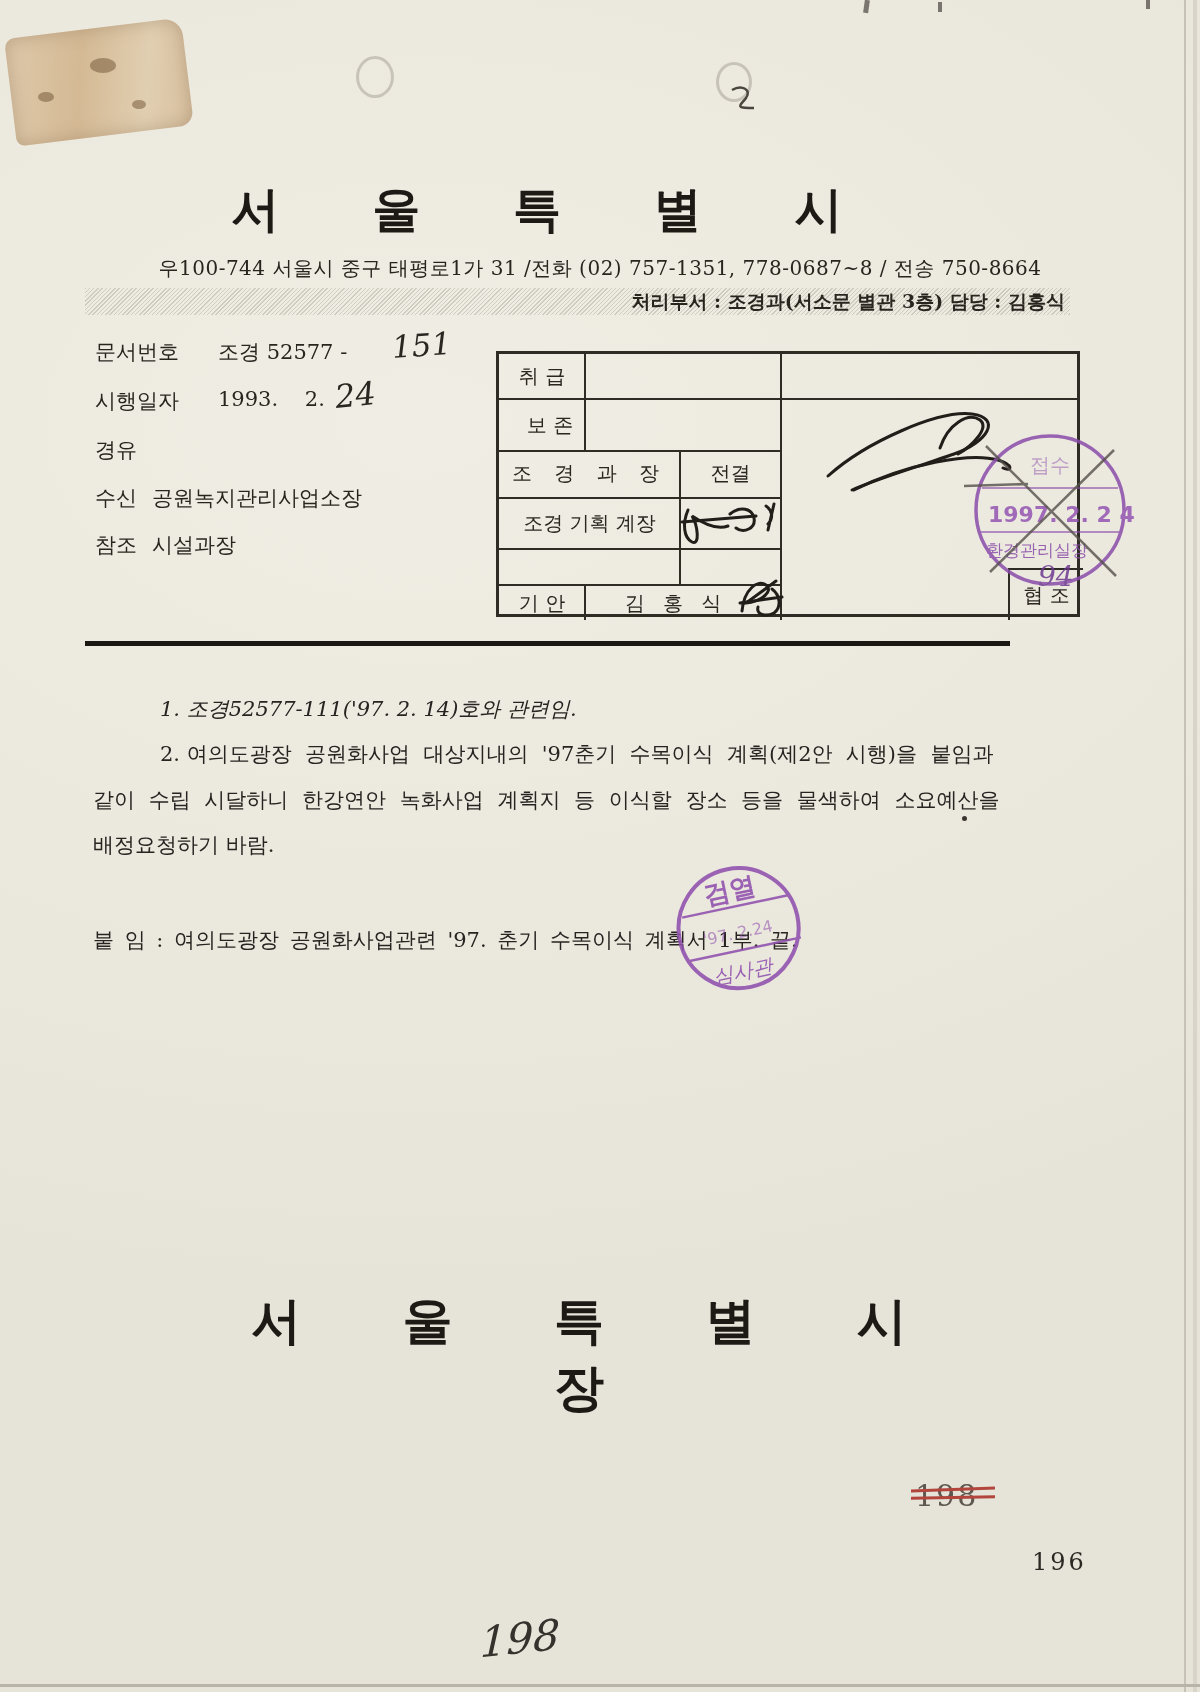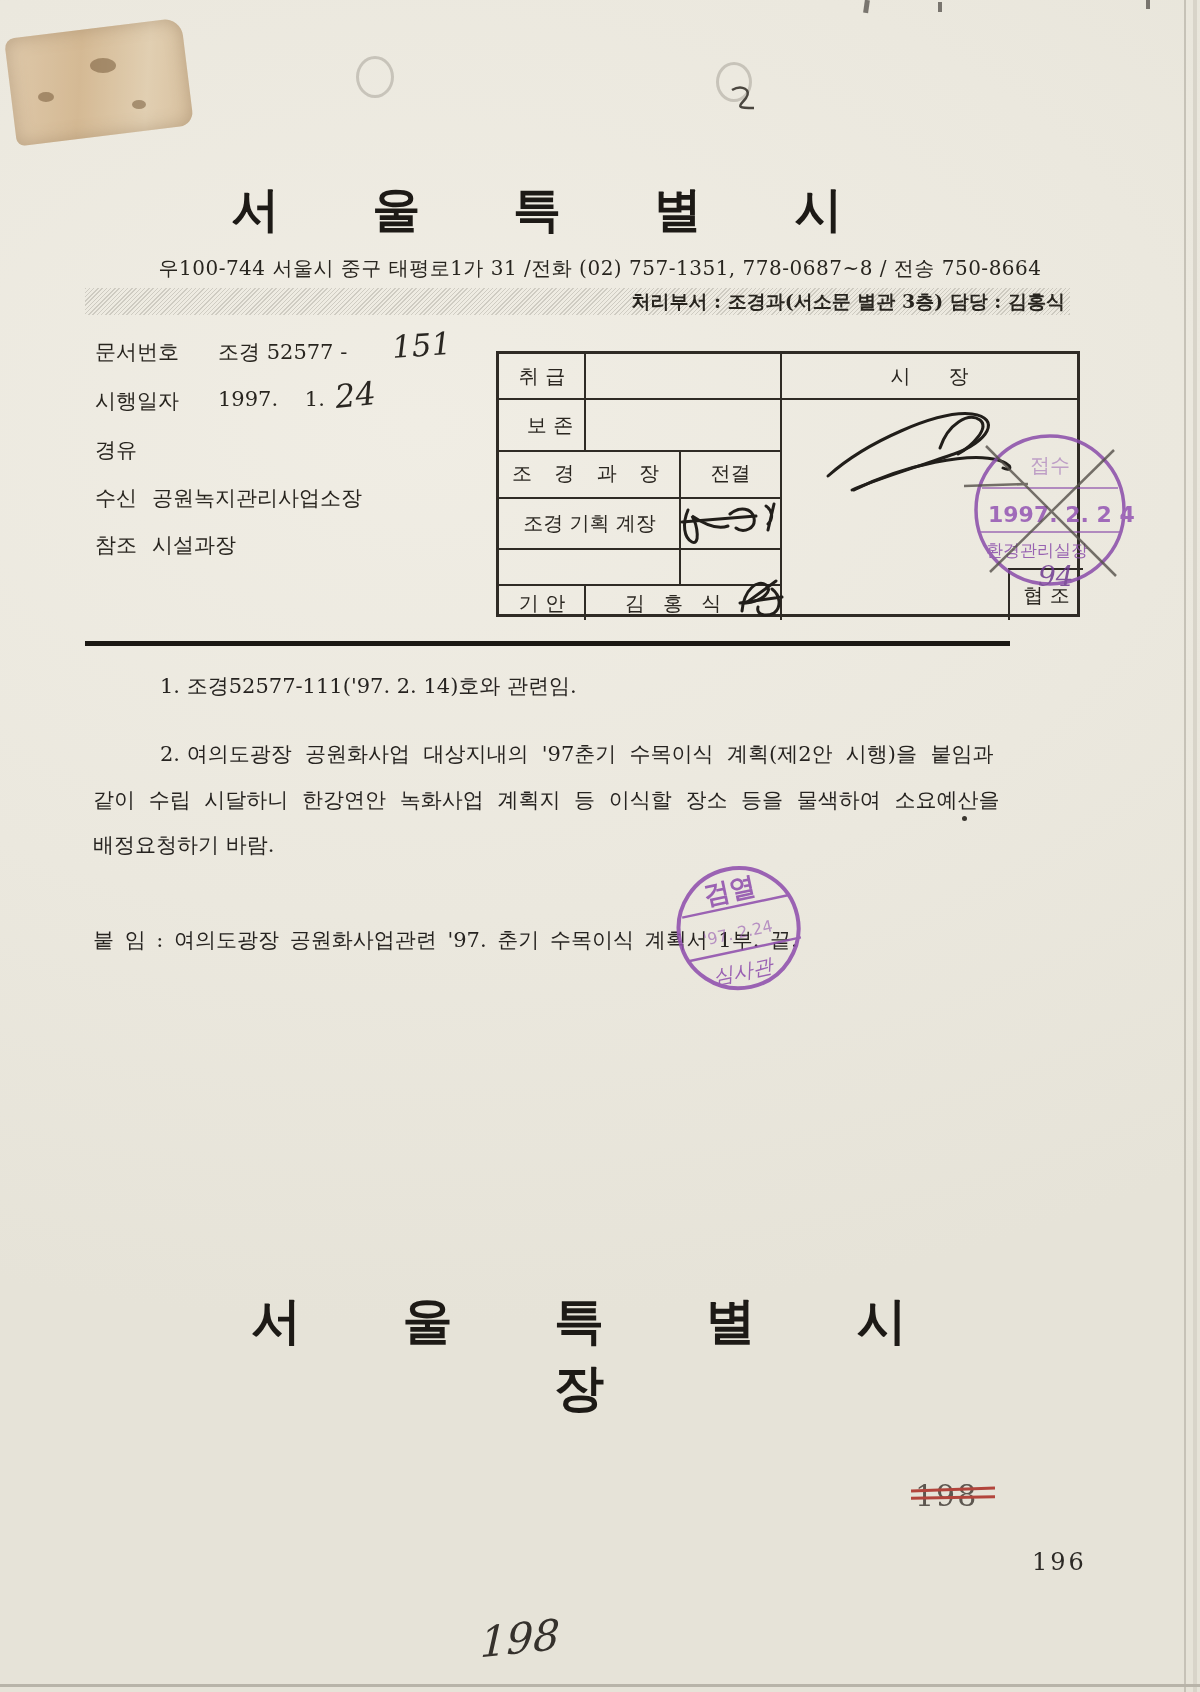--- a/index.html
+++ b/index.html
@@ -87,21 +87,21 @@
 
   <div class="abs doc-title">서 울 특 별 시</div>
   <div class="abs addr">우100-744 서울시 중구 태평로1가 31 /전화 (02) 757-1351, 778-0687~8  / 전송 750-8664</div>
   <div class="abs deptbar"></div>
   <div class="abs deptline">처리부서 : 조경과(서소문 별관 3층) 담당 : 김홍식</div>
 
   <div class="abs meta" style="left:95px;top:338px;">문서번호</div>
   <div class="abs meta" style="left:218px;top:338px;">조경 52577 -</div>
   <div class="abs hand" style="left:392px;top:327px;font-size:31px;transform:rotate(-4deg);">151</div>
   <div class="abs meta" style="left:95px;top:387px;">시행일자</div>
-  <div class="abs meta pre" style="left:218px;top:387px;">1997.    1.</div>
+  <div class="abs meta pre" style="left:218px;top:387px;">1993.    2.</div>
   <div class="abs hand" style="left:335px;top:376px;font-size:32px;transform:rotate(-6deg);">24</div>
   <div class="abs meta" style="left:95px;top:436px;">경유</div>
   <div class="abs meta" style="left:95px;top:484px;">수신</div>
   <div class="abs meta" style="left:152px;top:484px;">공원녹지관리사업소장</div>
   <div class="abs meta" style="left:95px;top:531px;">참조</div>
   <div class="abs meta" style="left:152px;top:531px;">시설과장</div>
 
   <div class="abs tbl">
 
     <div class="tline" style="left:0;top:44px;width:578px;height:2px;"></div>
@@ -114,21 +114,20 @@
     <div class="tline" style="left:180px;top:96px;width:2px;height:134px;"></div>
     <div class="tline" style="left:281px;top:0;width:2px;height:266px;"></div>
 
     <div class="cell" style="left:0;top:0;width:86px;line-height:44px;">취 급</div>
     <div class="cell" style="left:0;top:46px;width:102px;line-height:50px;">보 존</div>
     <div class="cell" style="left:0;top:96px;width:181px;line-height:47px;letter-spacing:8px;">조 경 과 장</div>
     <div class="cell" style="left:182px;top:96px;width:99px;line-height:47px;">전결</div>
     <div class="cell" style="left:0;top:145px;width:181px;line-height:49px;">조경 기획 계장</div>
     <div class="cell" style="left:0;top:232px;width:86px;line-height:34px;">기 안</div>
     <div class="cell" style="left:87px;top:232px;width:180px;line-height:34px;letter-spacing:6px;">김 홍 식</div>
-    <div class="cell pre" style="left:283px;top:0;width:295px;line-height:44px;">시      장</div>
     <div class="coop-box">
       <div class="cell" style="left:0;top:0;width:73px;line-height:50px;">협 조</div>
     </div>
   </div>
 
   <svg style="left:822px;top:402px;" width="200" height="100">
     <g stroke="#211e1a" stroke-width="3" fill="none" stroke-linecap="round">
       <path d="M6,74 C44,40 116,8 150,12 C180,16 166,40 132,52 C98,64 52,78 30,88"></path>
       <path d="M118,46 C126,22 146,10 158,18 C168,26 150,44 136,52"></path>
       <path d="M32,88 C84,62 148,50 176,58 C192,63 190,70 181,66"></path>
@@ -161,21 +160,21 @@
     </g>
     <g stroke="#55504a" stroke-width="2.5" fill="none" opacity=".8">
       <line x1="18" y1="22" x2="148" y2="152"></line>
       <line x1="146" y1="26" x2="22" y2="148"></line>
       <line x1="-4" y1="62" x2="60" y2="60"></line>
     </g>
   </svg>
 
   <div class="abs subject-rule"></div>
 
-  <div class="abs bodyline" style="left:160px;top:672px;">1. 조경52577-111('97. 2. 14)호와 관련임.</div>
+  <div class="abs bodyline" style="left:160px;top:695px;font-style:italic;">1. 조경52577-111('97. 2. 14)호와 관련임.</div>
   <div class="abs bodyline pre" style="left:160px;top:740px;">2. 여의도광장  공원화사업  대상지내의  '97춘기  수목이식  계획(제2안  시행)을  붙임과</div>
   <div class="abs bodyline" style="left:93px;top:786px;word-spacing:7px;">같이 수립 시달하니 한강연안 녹화사업 계획지 등 이식할 장소 등을 물색하여 소요예산을</div>
   <div class="abs bodyline" style="left:93px;top:831px;">배정요청하기 바람.</div>
   <div class="abs stray-dot"></div>
   <div class="abs bodyline" style="left:93px;top:926px;word-spacing:4px;">붙 임 : 여의도광장 공원화사업관련 '97. 춘기 수목이식 계획서 1부.    끝.</div>
 
   <svg style="left:672px;top:860px;transform:rotate(-12deg);" width="135" height="140">
     <g opacity="0.88">
       <circle cx="67" cy="68" r="60" stroke="#9050ae" stroke-width="4" fill="none"></circle>
       <line x1="14" y1="46" x2="122" y2="46" stroke="#9050ae" stroke-width="2.5"></line>

